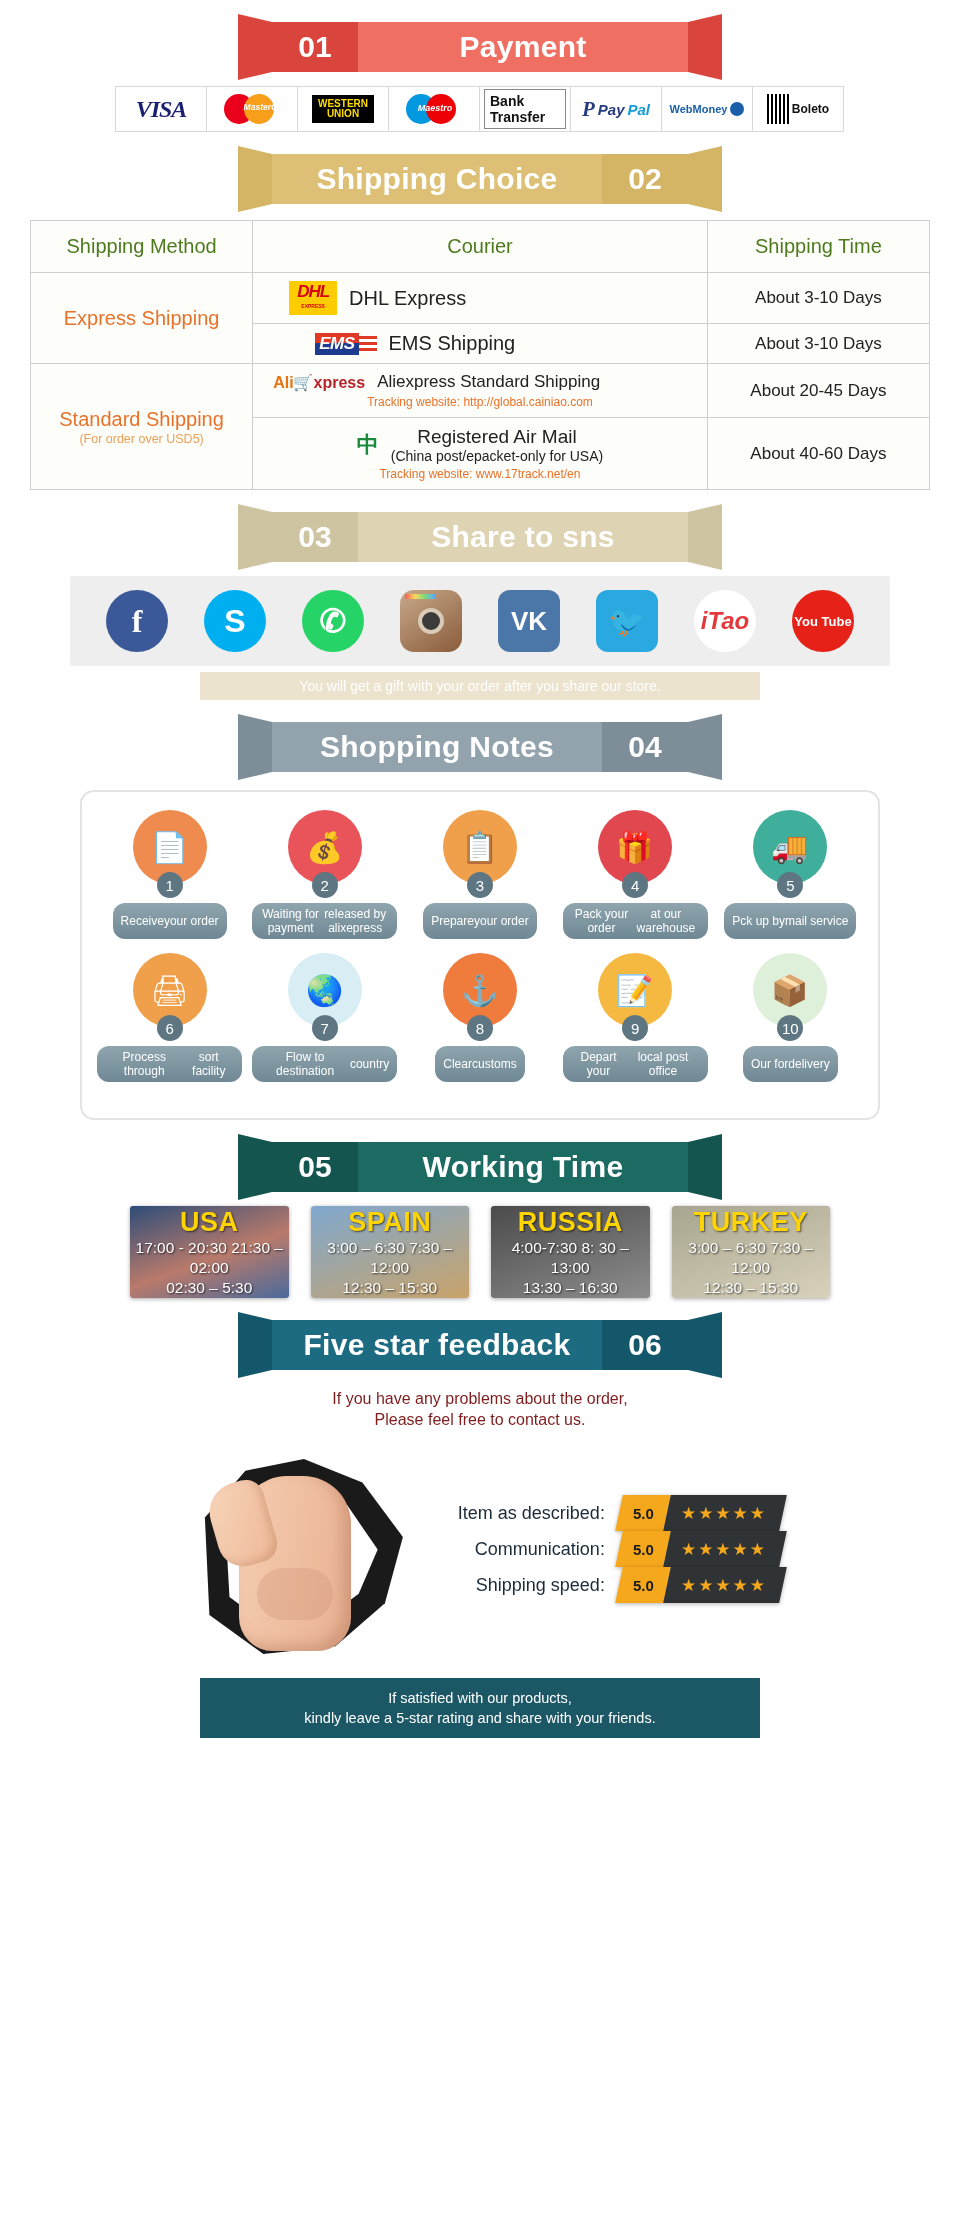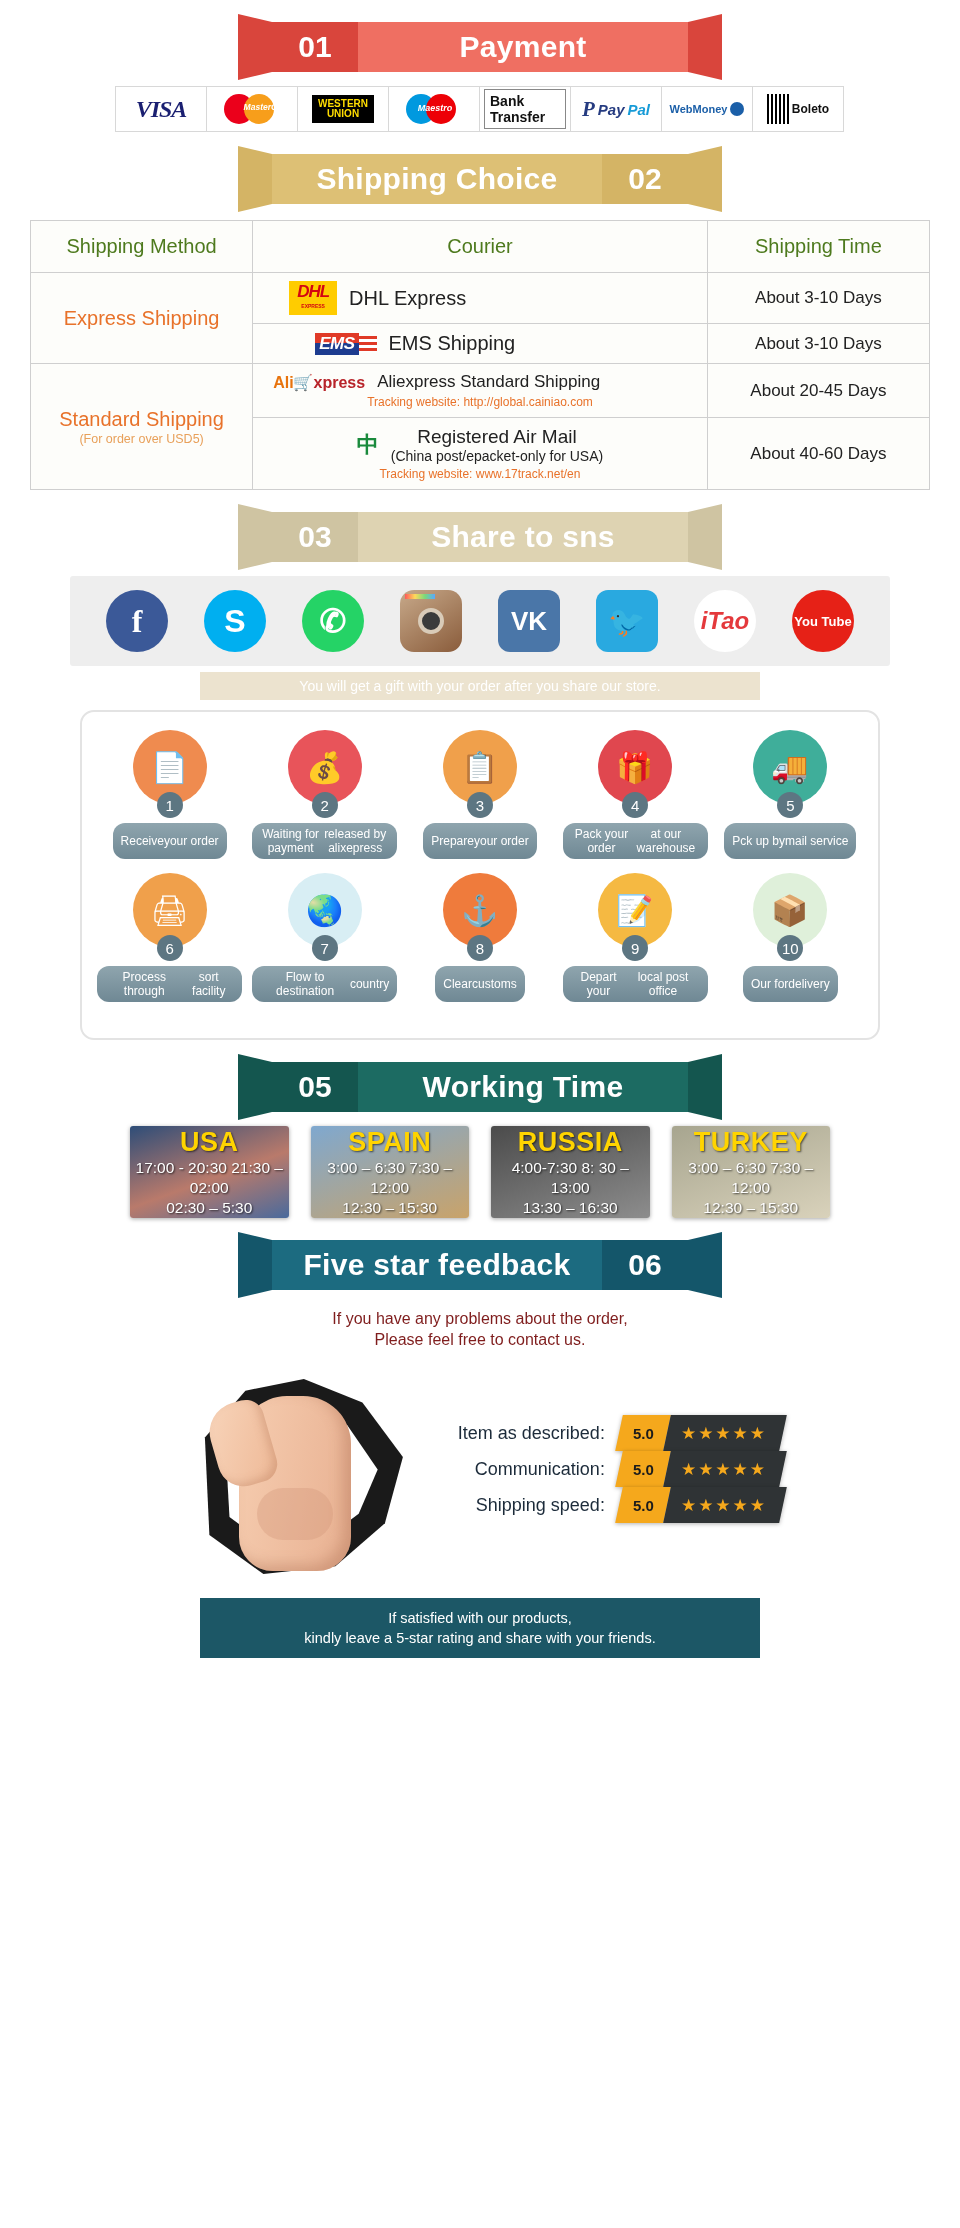--- a/index.html
+++ b/index.html
@@ -366,20 +366,28 @@
       <span class="strip"></span>
       <span class="lens"></span>
     </div>
     <div class="sns-ic ic-vk">VK</div>
     <div class="sns-ic ic-tw">🐦</div>
     <div class="sns-ic ic-itao">iTao</div>
     <div class="sns-ic ic-yt">You Tube</div>
   </div>
   <div class="sns-note">You will get a gift with your order after you share our store.</div>
 
+  <div class="ribbon-wrap">
+    <div class="ribbon" style="--dark:#7d8e99; --light:#93a3ad;">
+      <div class="rb-wing wing-l"></div>
+      <div class="rb-main">Shopping Notes</div>
+      <div class="rb-num">04</div>
+      <div class="rb-wing wing-r"></div>
+    </div>
+  </div>
 
   <div class="notes-box">
     <div class="notes-row">
       <div class="note-item">
         <div class="note-circle" style="background:#ef8b4f">📄</div>
         <div class="note-num">1</div>
         <div class="note-label">
             <span>Receive</span>
             <br>
             <span>your order</span>

